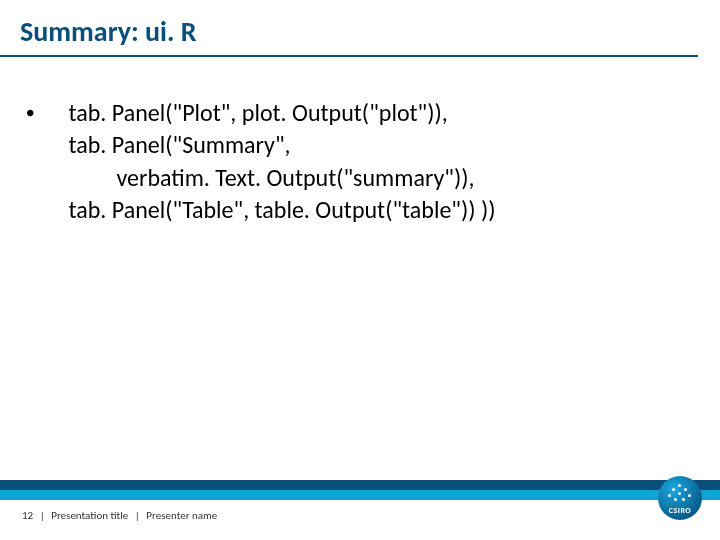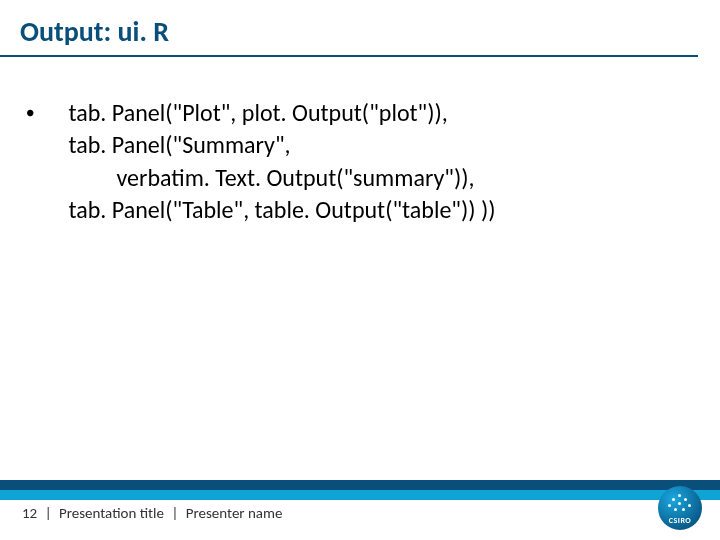--- a/index.html
+++ b/index.html
@@ -36,29 +36,29 @@
     background: #0a4e7a;
   }
   .footer-band .bar-light {
     position: absolute; left: 0; right: 0; top: 10px; height: 10px;
     background: #0fa3d6;
   }
   .footer-text {
     position: absolute;
     left: 22px;
     bottom: 18px;
-    font-size: 15px;
+    font-size: 11px;
     color: #333;
     text-align: right;
   }
   .footer-text .sep { margin: 0 4px; color: #333; }
   .logo {
     position: absolute;
     right: 18px;
-    bottom: 10px;
+    bottom: 20px;
     width: 44px;
     height: 44px;
   }
   .logo .disc {
     width: 44px; height: 44px; border-radius: 50%;
     background: radial-gradient(circle at 35% 30%, #1aa8e0 0%, #0a5f8f 70%, #063a58 100%);
     position: relative;
     display: flex; align-items: flex-end; justify-content: center;
   }
   .logo .dots {
@@ -68,21 +68,21 @@
   .logo .txt {
     color: #fff; font-size: 8px; font-weight: 600; letter-spacing: 0.5px;
     padding-bottom: 5px;
   }
 </style>
 </head>
 <body>
 
 <div class="slide">
 
-  <div class="title">Output: ui. R</div>
+  <div class="title">Summary: ui. R</div>
 
   <div class="body">
     <div class="bullet-row">
       <span class="bullet-dot">●</span>
       <div class="code-block">
         <div class="code-line indent1">tab. Panel("Plot", plot. Output("plot")),</div>
         <div class="code-line indent1">tab. Panel("Summary",</div>
         <div class="code-line indent2">verbatim. Text. Output("summary")),</div>
         <div class="code-line indent1">tab. Panel("Table", table. Output("table")) ))</div>
       </div>

